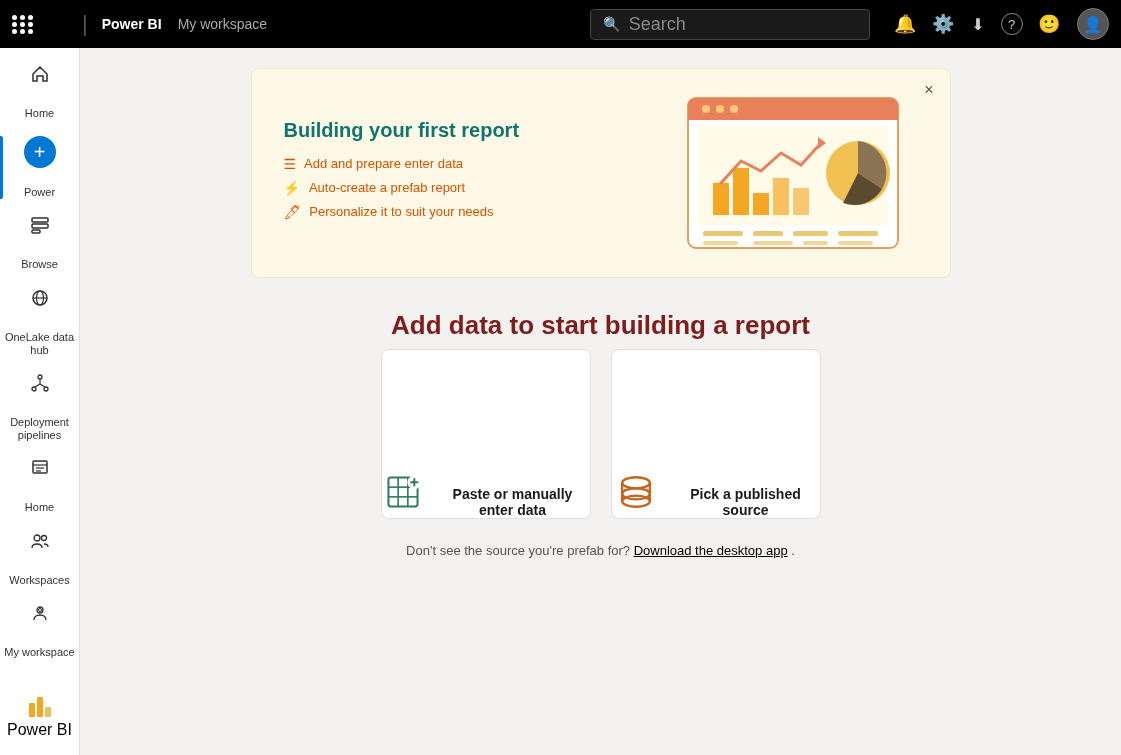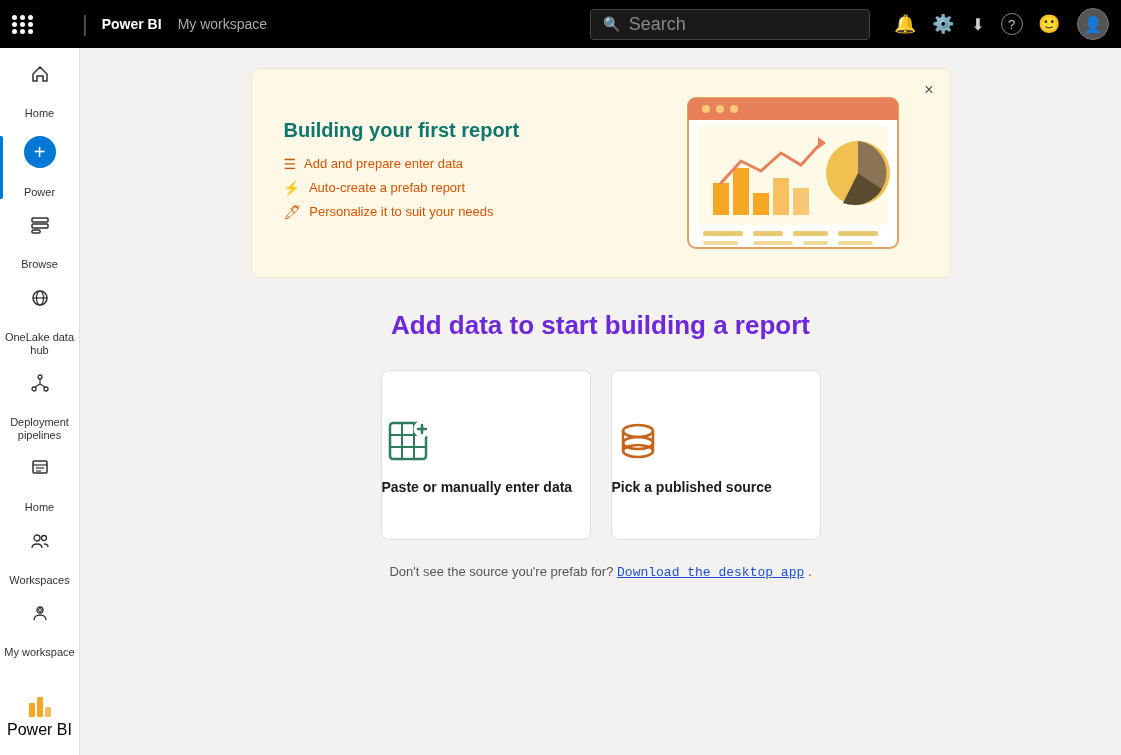--- a/index.html
+++ b/index.html
@@ -149,39 +149,39 @@
 
     
     .report-illustration {
       width: 250px;
       height: 160px;
       flex-shrink: 0;
     }
 
     
     .add-data-section { text-align: center; width: 100%; max-width: 700px; }
-    .add-data-title { font-size: 26px; font-weight: 700; color: #6d28d9; margin-bottom: 29px; }
+    .add-data-title { font-size: 26px; font-weight: 700; color: #7f1d1d; margin-bottom: 8px; }
     .data-cards { display: flex; gap: 20px; justify-content: center; margin-bottom: 24px; }
     .data-card {
       background: #fff;
       border: 1px solid #e0e0e0;
       border-radius: 8px;
       width: 210px;
       height: 170px;
       display: flex;
-      flex-direction: column;
-      align-items: flex-start;
+      flex-direction: row;
+      align-items: flex-end;
       justify-content: center;
       gap: 12px;
       cursor: pointer;
       transition: border-color 0.2s;
     }
     .data-card .card-label { font-size: 14px; font-weight: 600; color: #1a1a1a; }
     .footer-text { font-size: 13px; color: #555; }
-    .footer-link { color: #1d4ed8; text-decoration: underline; cursor: pointer; font-family: Liberation Mono, monospace; }
+    .footer-link { color: #000000; text-decoration: underline; cursor: pointer; }
   </style>
 </head>
 <body>
 
 <nav class="topnav">
   <div class="topnav-dots">
     <span></span>
       <span></span>
       <span></span>
     <span></span>

